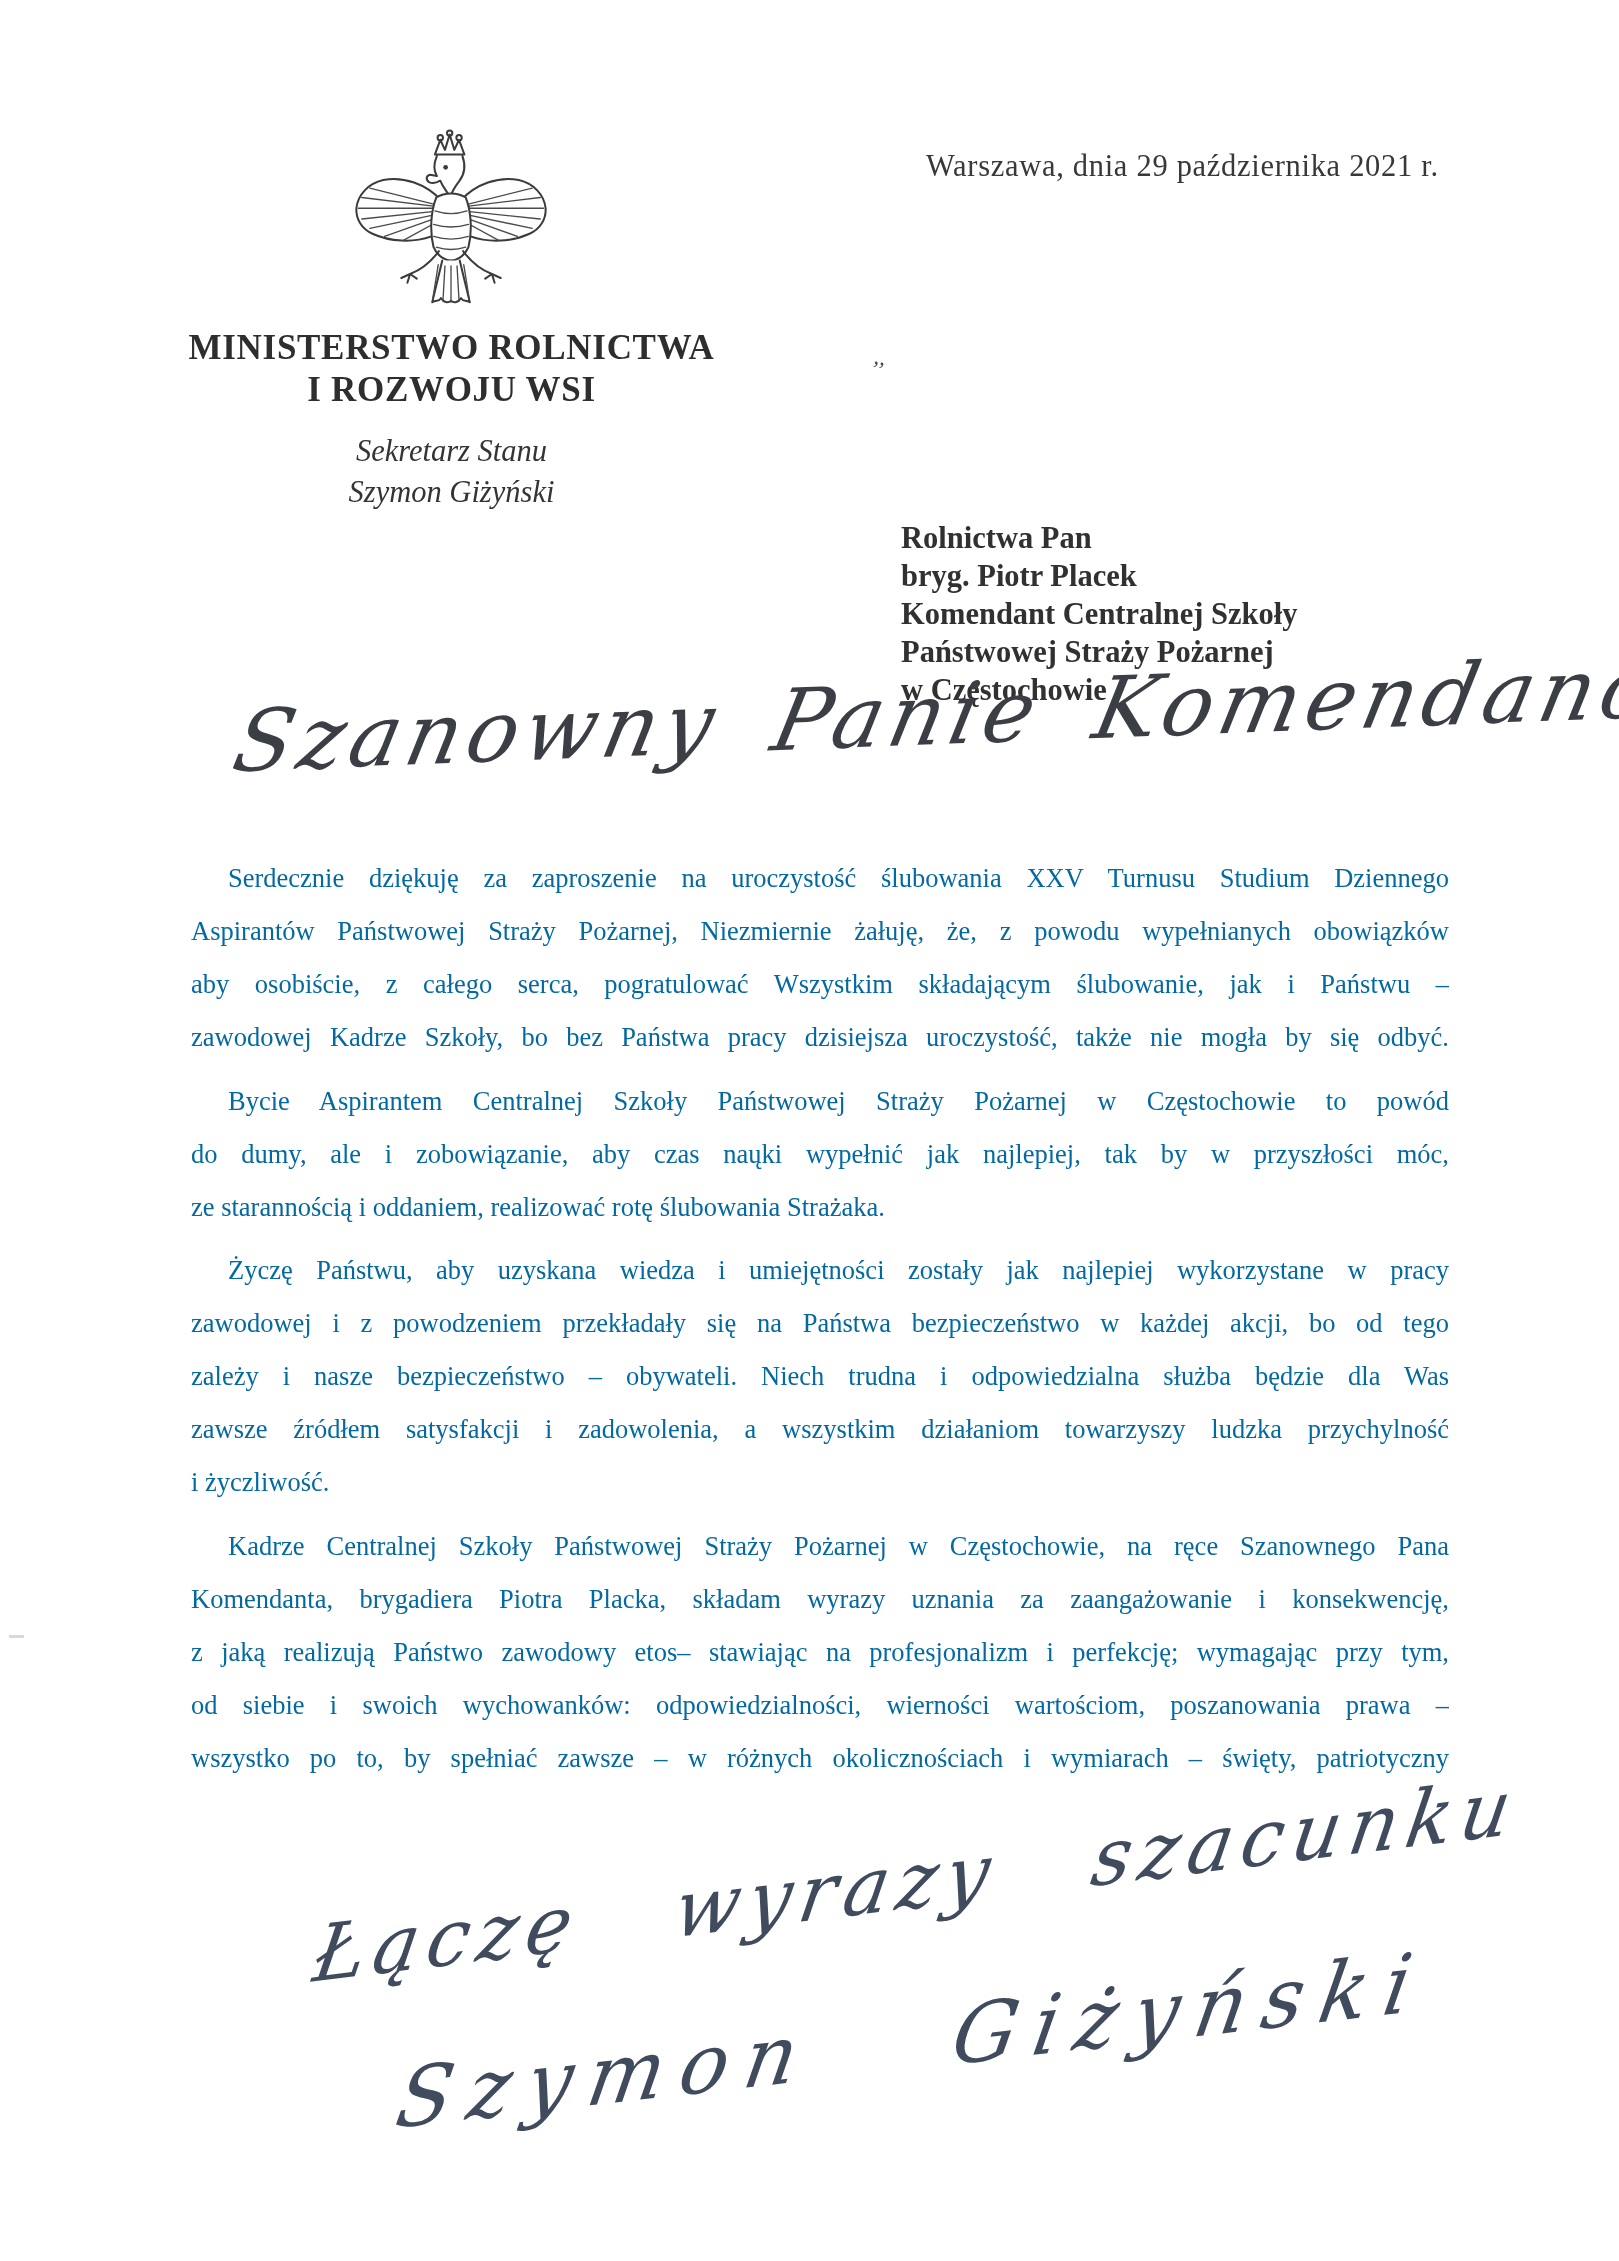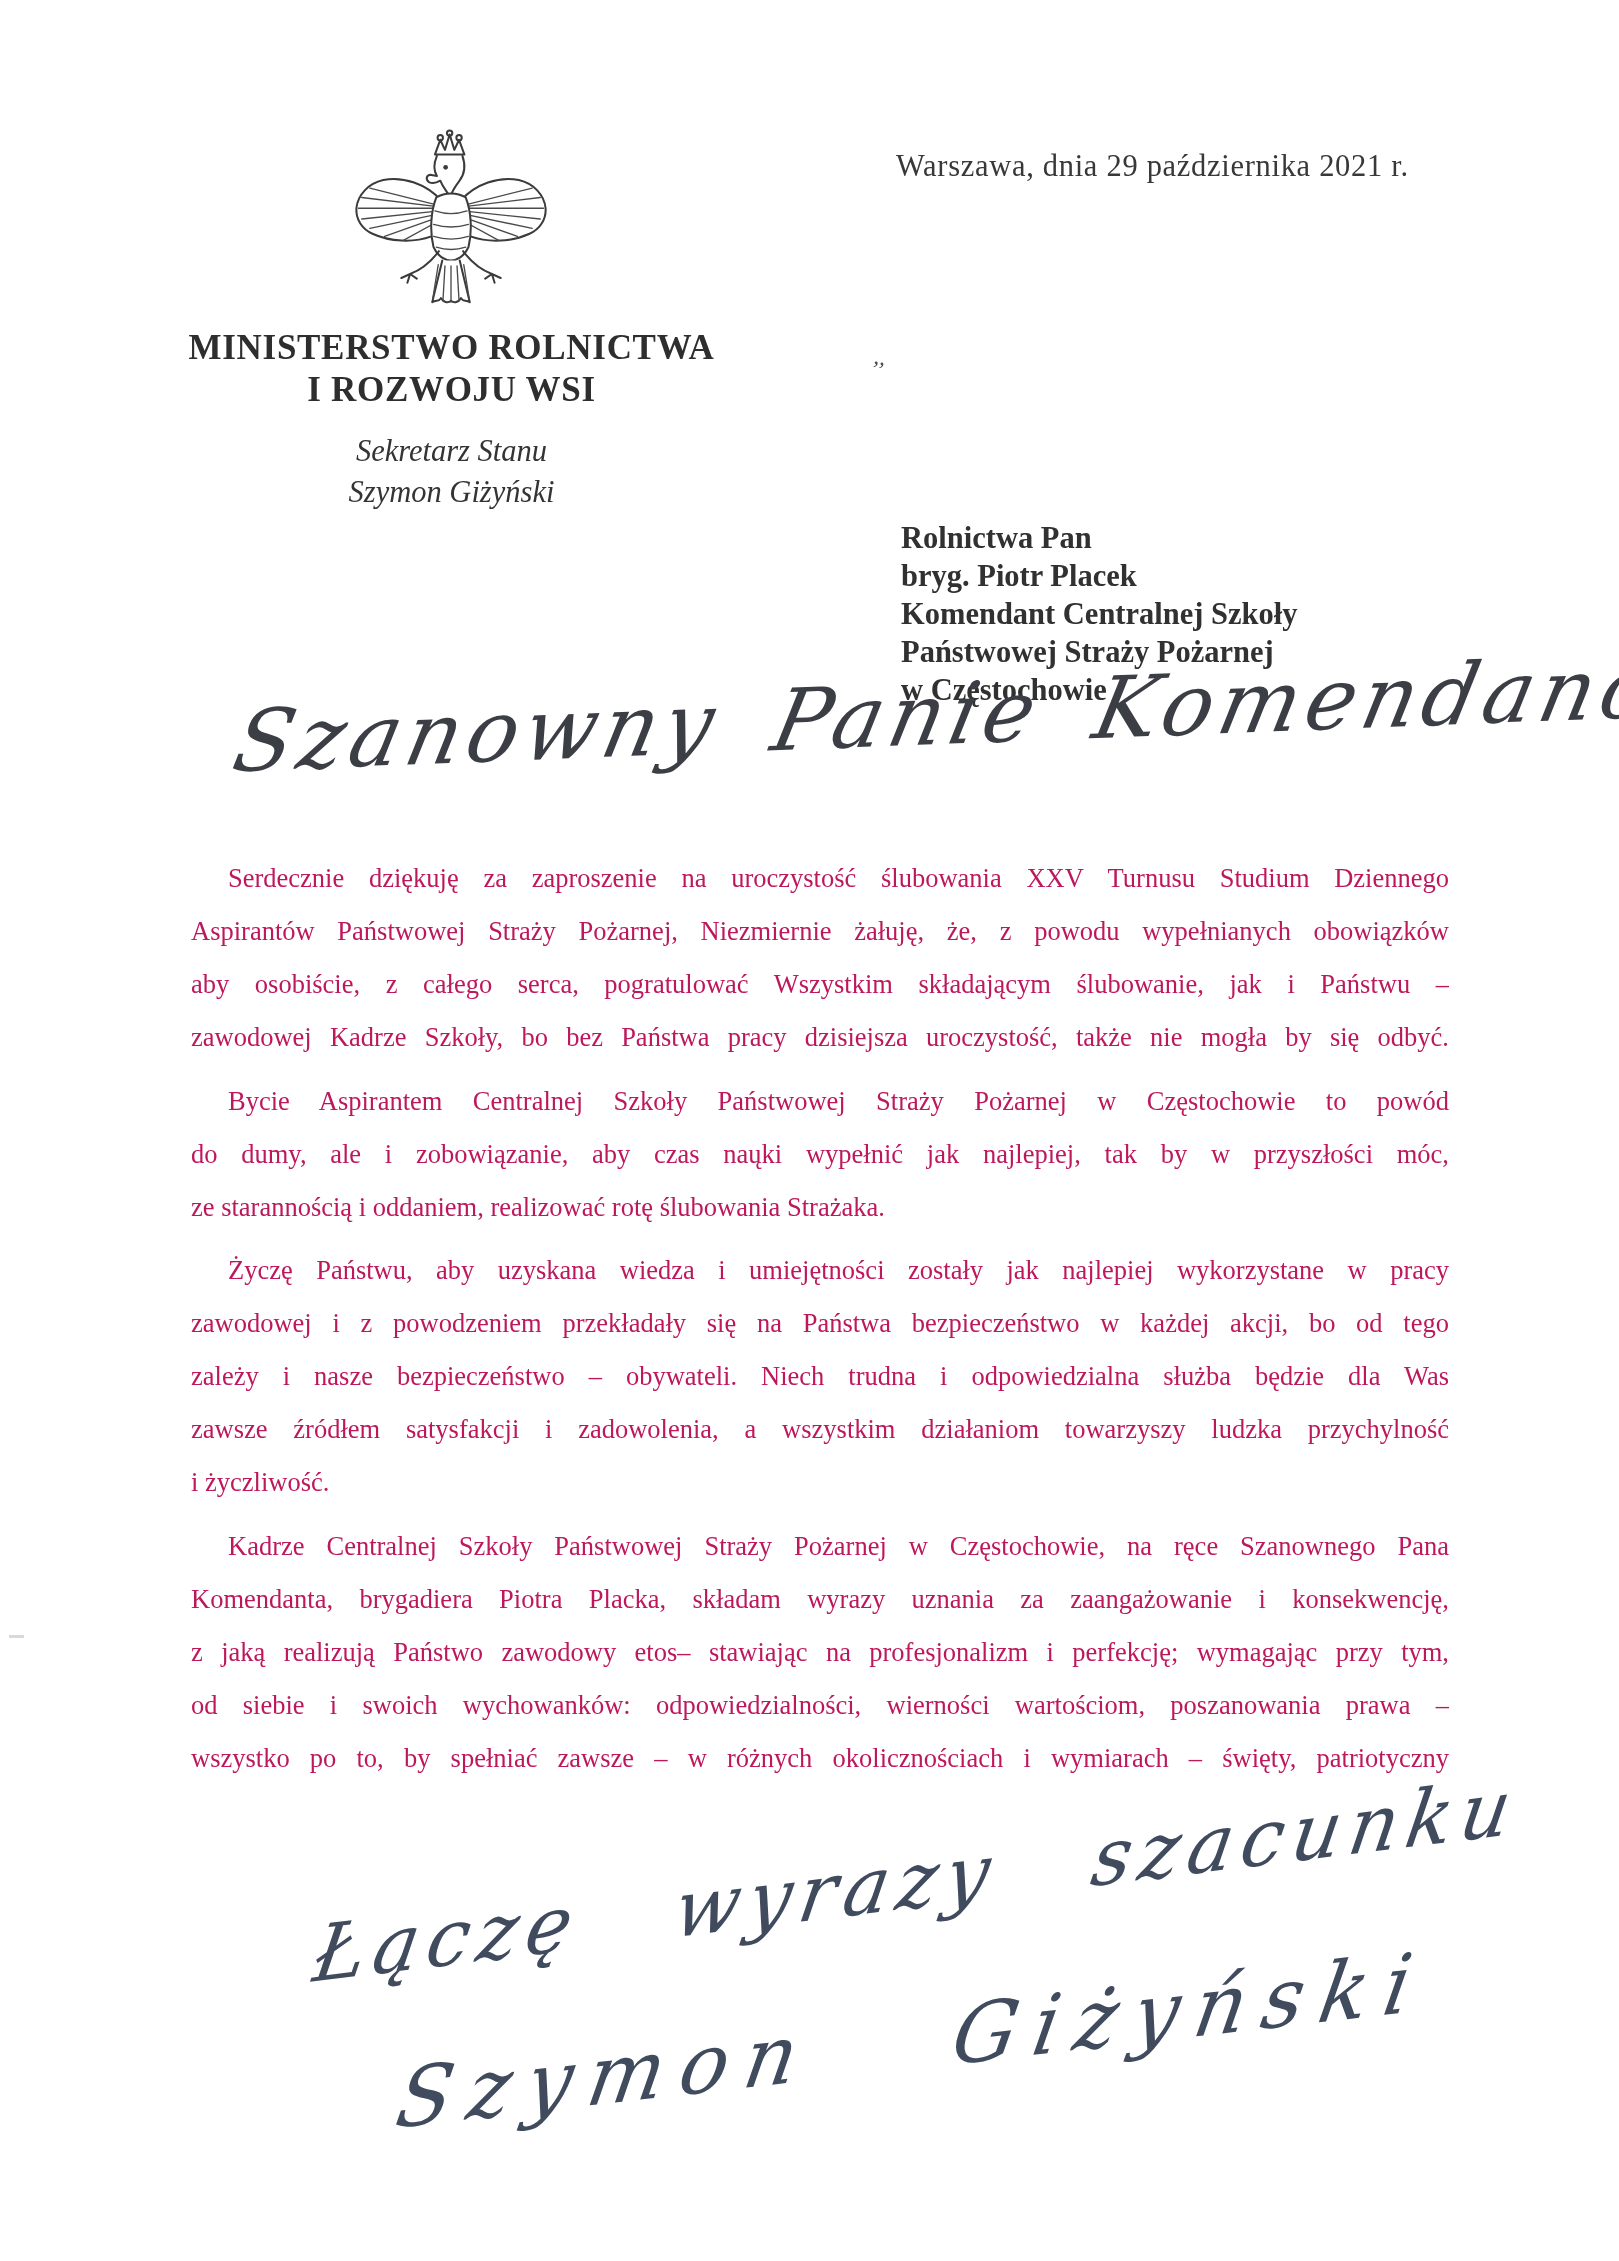--- a/index.html
+++ b/index.html
@@ -8,21 +8,21 @@
     position:relative;
     width:1619px; height:2261px;
     background:#ffffff;
     font-family:"Liberation Serif", serif;
     color:#3a3a3a;
     overflow:hidden;
     margin:0 auto;
   }
   
   .date-line {
-    position:absolute; left:896px; top:149px;
+    position:absolute; left:926px; top:149px;
     font-size:30.5px; letter-spacing:0.7px; color:#383838;
     white-space:nowrap;
   }
   
   .emblem { position:absolute; left:347px; top:129px; width:208px; height:210px; }
   
   .letterhead {
     position:absolute; left:93px; top:327px; width:717px;
     text-align:center; color:#2e2e2e;
   }
@@ -59,21 +59,21 @@
   .sig2 {
     left:398px; top:2052px;
     font-size:81px; letter-spacing:16px; word-spacing:100px;
     color:#414b5e;
     transform:rotate(-6.5deg) skewX(-16deg);
     transform-origin:0 50%;
   }
   
   .letter-body {
     position:absolute; left:191px; top:852px; width:1258px;
-    font-size:26.5px; color:#be185d;
+    font-size:26.5px; color:#0369a1;
   }
   .para { margin-bottom:10.6px; }
   .bl {
     height:53px; line-height:53px; overflow:hidden;
     text-align:justify; text-align-last:justify; text-justify:inter-word;
   }
   .bl.last { text-align-last:left; }
   .bl.indent { text-indent:37px; }
   
   .artifact-quote {

